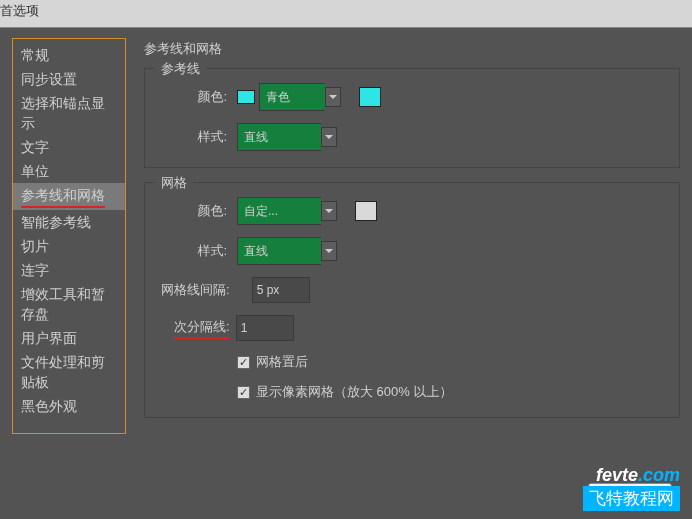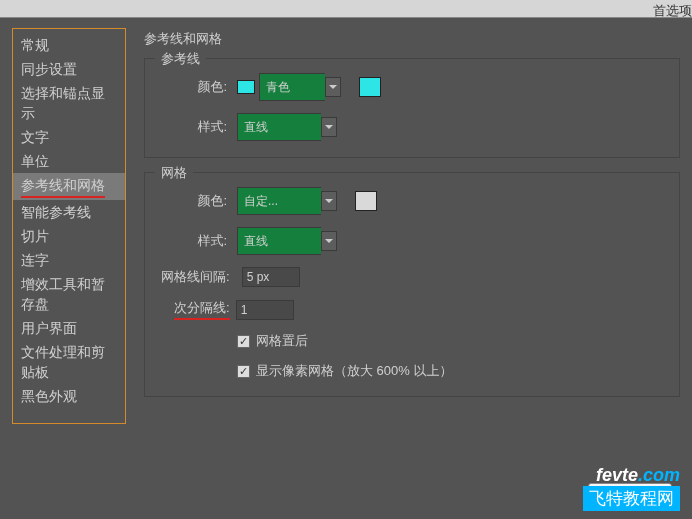--- a/index.html
+++ b/index.html
@@ -9,22 +9,22 @@
       background: #535353;
       font-family: "Microsoft YaHei", Arial, sans-serif;
       font-size: 13px;
       color: #d0d0d0;
       overflow: hidden;
       position: relative;
     }
     .titlebar {
       background: #d6d6d6;
       color: #333;
-      text-align: right;
-      height: 18px;
+      text-align: left;
+      height: 28px;
       line-height: 22px;
       font-size: 13px;
       border-bottom: 1px solid #888;
     }
     .content {
       display: flex;
       padding: 10px 12px 0 12px;
       height: 460px;
     }
     .sidebar {
@@ -120,21 +120,21 @@
     }
     .bigswatch {
       width: 22px;
       height: 20px;
       border: 1px solid #222;
       margin-left: 18px;
     }
     .textinput {
       background: #494949;
       border: 1px solid #3a3a3a;
-      height: 20px;
+      height: 26px;
       color: #d0d0d0;
       font-size: 12px;
       padding: 0 4px;
       width: 58px;
     }
     .checkbox {
       width: 13px;
       height: 13px;
       background: #ddd;
       border: 1px solid #666;
@@ -226,21 +226,21 @@
         <span class="select" style="min-width:84px">自定...</span>
         <span class="select-arrow"></span>
         <span class="bigswatch" style="background:#d9d9d9"></span>
       </div>
       <div class="row">
         <div class="label">样式:</div>
         <span class="select" style="min-width:84px">直线</span>
         <span class="select-arrow"></span>
       </div>
       <div class="row">
-        <div class="label" style="width:auto;margin-right:12px">网格线间隔:</div>
+        <div class="label" style="width:auto;margin-right:22px">网格线间隔:</div>
         <input class="textinput" value="5 px" style="">
       </div>
       <div class="row">
         <div class="label" style="width:auto;margin-right:6px;margin-left:13px"><span class="underline-red">次分隔线:</span></div>
         <input class="textinput" value="1" style="">
       </div>
       <div class="row" style="margin-left:76px">
         <span class="checkbox checked"></span>
         <span>网格置后</span>
       </div>

